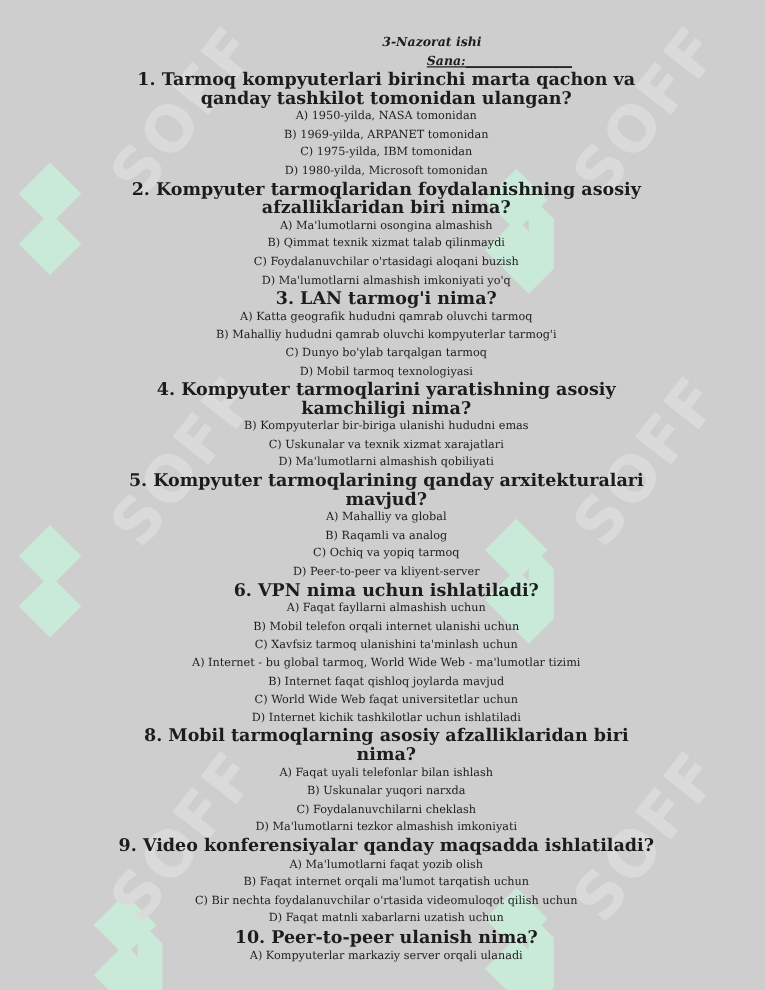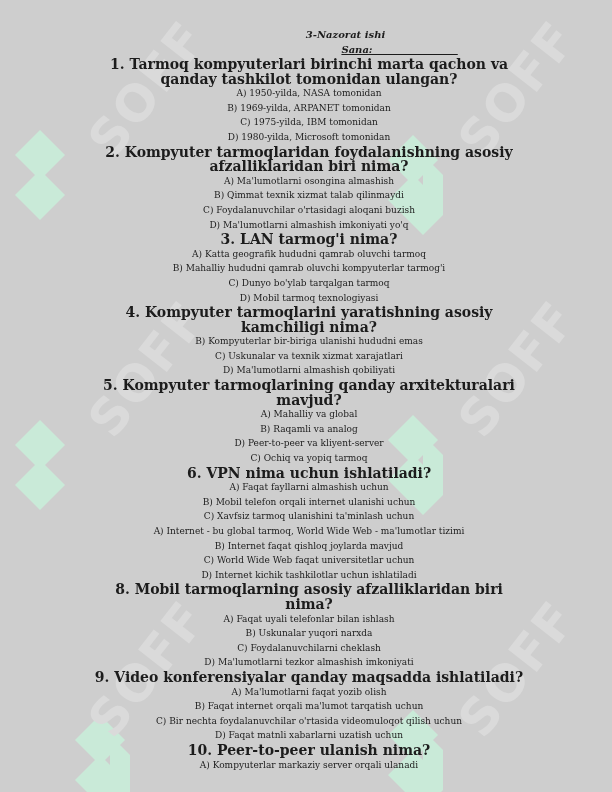--- a/index.html
+++ b/index.html
@@ -88,22 +88,22 @@
       <div>
         <div class="q">4. Kompyuter tarmoqlarini yaratishning asosiy kamchiligi nima?</div>
         <div class="opt">B) Kompyuterlar bir-biriga ulanishi hududni emas</div>
         <div class="opt">C) Uskunalar va texnik xizmat xarajatlari</div>
         <div class="opt">D) Ma'lumotlarni almashish qobiliyati</div>
       </div>
       <div>
         <div class="q">5. Kompyuter tarmoqlarining qanday arxitekturalari mavjud?</div>
         <div class="opt">A) Mahalliy va global</div>
         <div class="opt">B) Raqamli va analog</div>
+        <div class="opt">C) Ochiq va yopiq tarmoq</div>
         <div class="opt">D) Peer-to-peer va kliyent-server</div>
-        <div class="opt">C) Ochiq va yopiq tarmoq</div>
       </div>
       <div>
         <div class="q">6. VPN nima uchun ishlatiladi?</div>
         <div class="opt">A) Faqat fayllarni almashish uchun</div>
         <div class="opt">B) Mobil telefon orqali internet ulanishi uchun</div>
         <div class="opt">C) Xavfsiz tarmoq ulanishini ta'minlash uchun</div>
       </div>
       <div>
         <div class="opt">A) Internet - bu global tarmoq, World Wide Web - ma'lumotlar tizimi</div>
         <div class="opt">B) Internet faqat qishloq joylarda mavjud</div>

